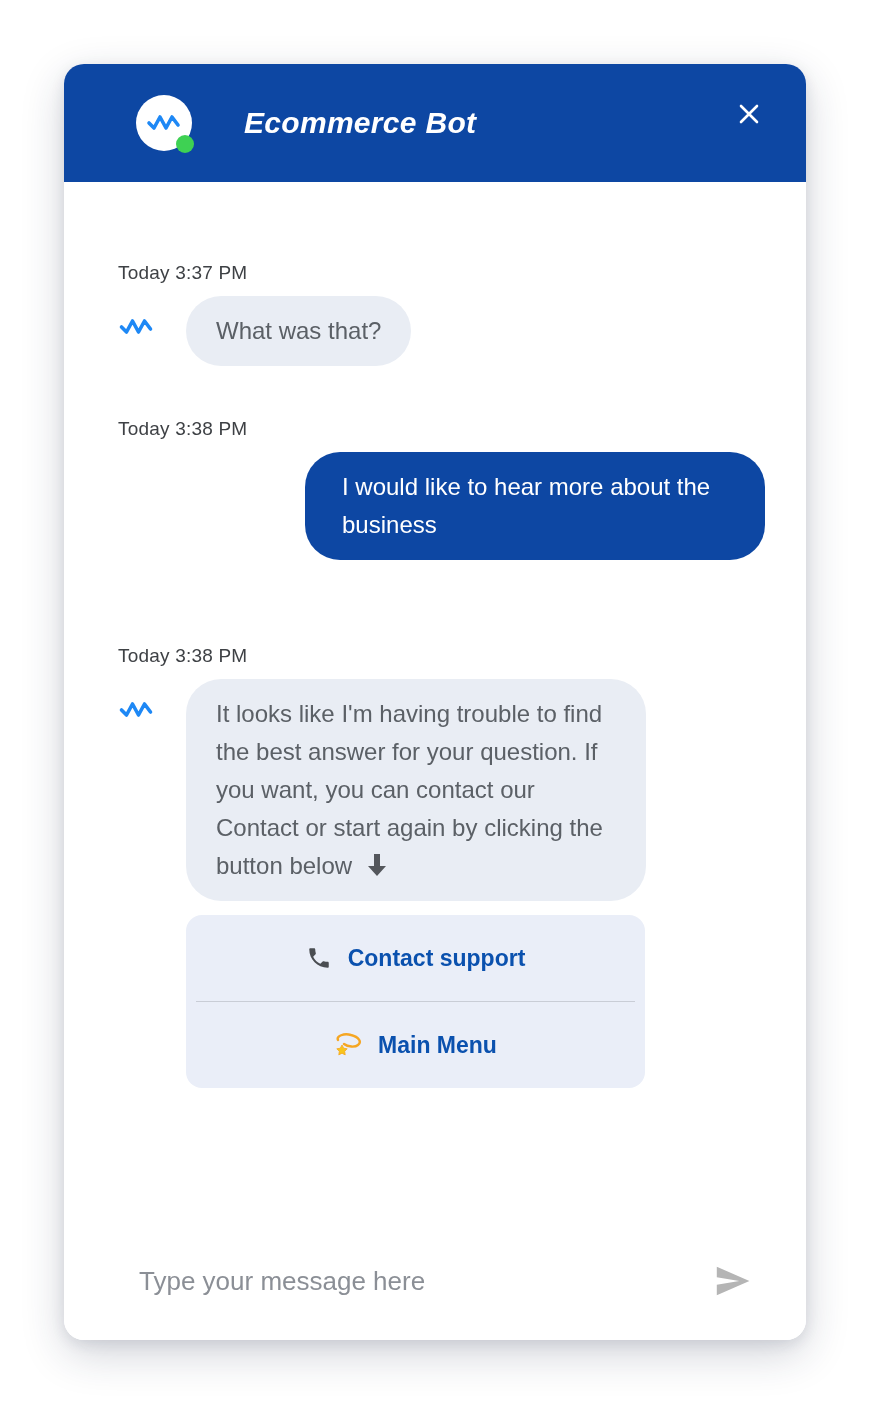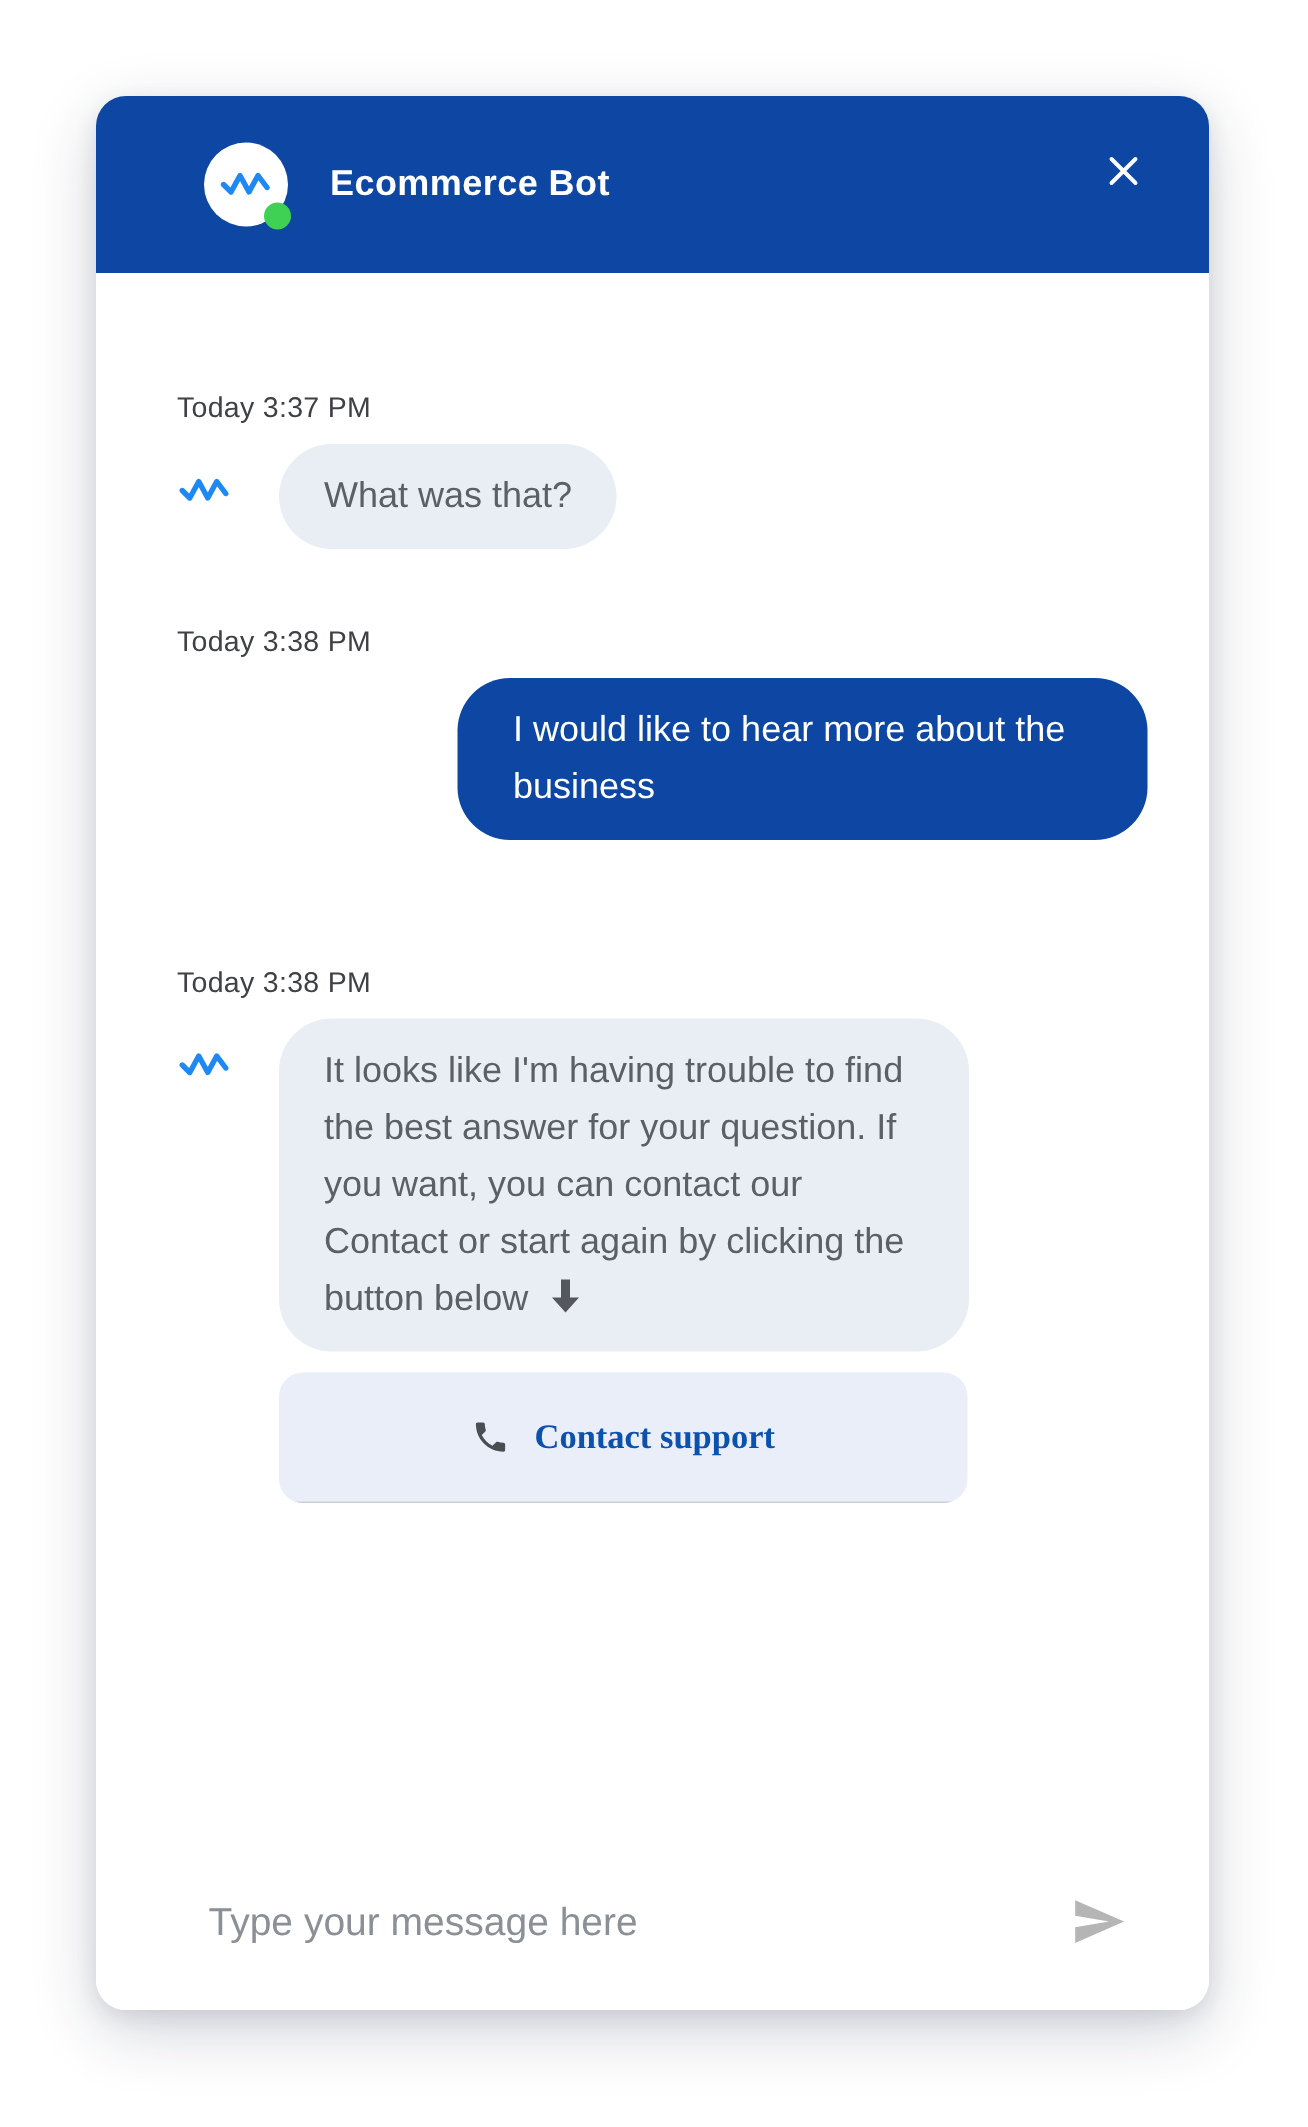--- a/index.html
+++ b/index.html
@@ -24,22 +24,22 @@
   .avatar-circle {
     width: 56px; height: 56px; border-radius: 50%;
     background: #ffffff; display: flex; align-items: center; justify-content: center;
   }
   .status-dot {
     position: absolute; right: -2px; bottom: -2px;
     width: 18px; height: 18px; border-radius: 50%;
     background: #3ed153;
   }
   .chat-title {
-    color: #ffffff; font-size: 24px; font-weight: 700;
-    margin-left: 28px; flex: 1; letter-spacing: 0.3px;
+    color: #ffffff; font-size: 30px; font-weight: 700;
+    margin-left: 52px; flex: 1; letter-spacing: 0.3px; font-style: italic;
   }
   .close-btn {
     background: none; border: none; cursor: pointer;
     width: 42px; height: 42px; display: flex; align-items: center; justify-content: center;
     margin-top: -18px;
   }
 
   
   .messages { flex: 1; padding: 0 41px 0 54px; overflow: hidden; }
 
@@ -66,21 +66,21 @@
 
   
   .quick-replies {
     margin: 14px 0 0 68px; width: 459px;
     background: #eaeef8; border-radius: 16px;
     display: flex; flex-direction: column; overflow: hidden;
   }
   .qr-btn {
     height: 86px; background: transparent; border: none; cursor: pointer;
     display: flex; align-items: center; justify-content: center; gap: 16px;
-    font-family: Liberation Serif, serif; font-size: 23px; font-weight: 600; color: #0b51ae;
+    font-family: Liberation Sans, sans-serif; font-size: 23px; font-weight: 600; color: #0b51ae;
   }
   .qr-divider { height: 1px; background: #c9cdd6; margin: 0 10px; }
 
   
   .composer {
     flex: 0 0 112px; height: 112px;
     display: flex; align-items: center;
     padding: 0 52px 6px 75px; background: #ffffff;
   }
   .composer input {
@@ -146,20 +146,27 @@
     </div>
 
     <div class="quick-replies">
       <button class="qr-btn">
         <svg width="26" height="26" viewBox="0 0 24 24">
           <path d="M6.62 10.79c1.44 2.83 3.76 5.14 6.59 6.59l2.2-2.2c.27-.27.67-.36 1.02-.24 1.12.37 2.33.57 3.57.57.55 0 1 .45 1 1V20c0 .55-.45 1-1 1-9.39 0-17-7.61-17-17 0-.55.45-1 1-1h3.5c.55 0 1 .45 1 1 0 1.25.2 2.45.57 3.57.11.35.03.74-.25 1.02l-2.2 2.2z" fill="#4a4d52"></path>
         </svg>
         <span>Contact support</span>
       </button>
       <div class="qr-divider"></div>
+      <button class="qr-btn">
+        <svg width="28" height="26" viewBox="0 0 28 26">
+          <path d="M4 8 C2 4, 10 1, 17 3 C25 5, 28 10, 24 13 C21 15.5, 14 15, 10 12" fill="none" stroke="#f5a623" stroke-width="2.4" stroke-linecap="round"></path>
+          <path d="M8 13 l1.7 3.2 3.5.6 -2.5 2.5 .5 3.6 -3.2-1.7 -3.2 1.7 .5-3.6 -2.5-2.5 3.5-.6 z" fill="#f8c51c" stroke="#f5a623" stroke-width="0.8"></path>
+        </svg>
+        <span>Main Menu</span>
+      </button>
     </div>
 
   </div>
 
   <div class="composer">
     <input type="text" placeholder="Type your message here" style="">
     <button class="send-btn">
       <svg width="44" height="38" viewBox="0 0 24 24">
         <path d="M2.4 21 L23 12 2.4 3 v6.6 L16.6 12 2.4 14.4 z" fill="#b5b5b5"></path>
       </svg>

